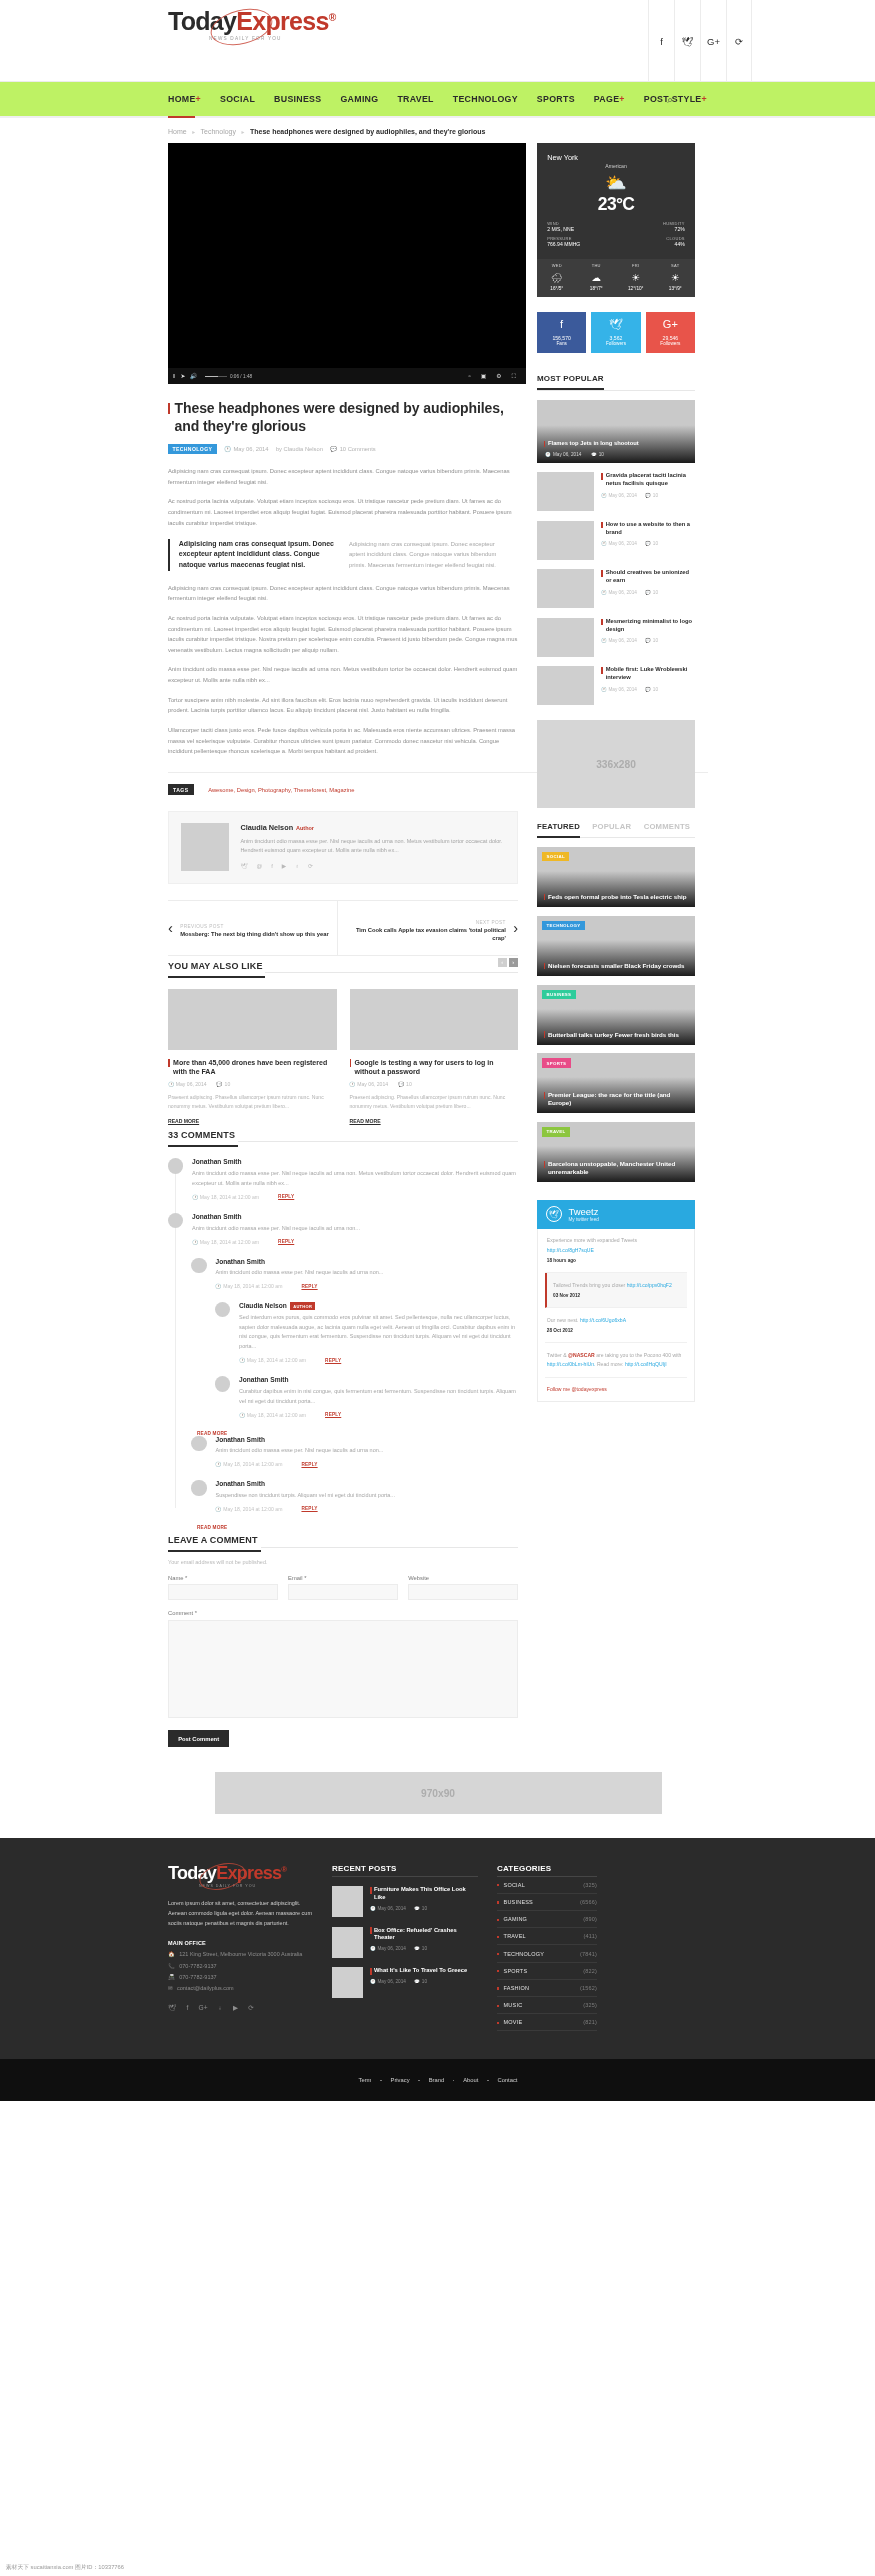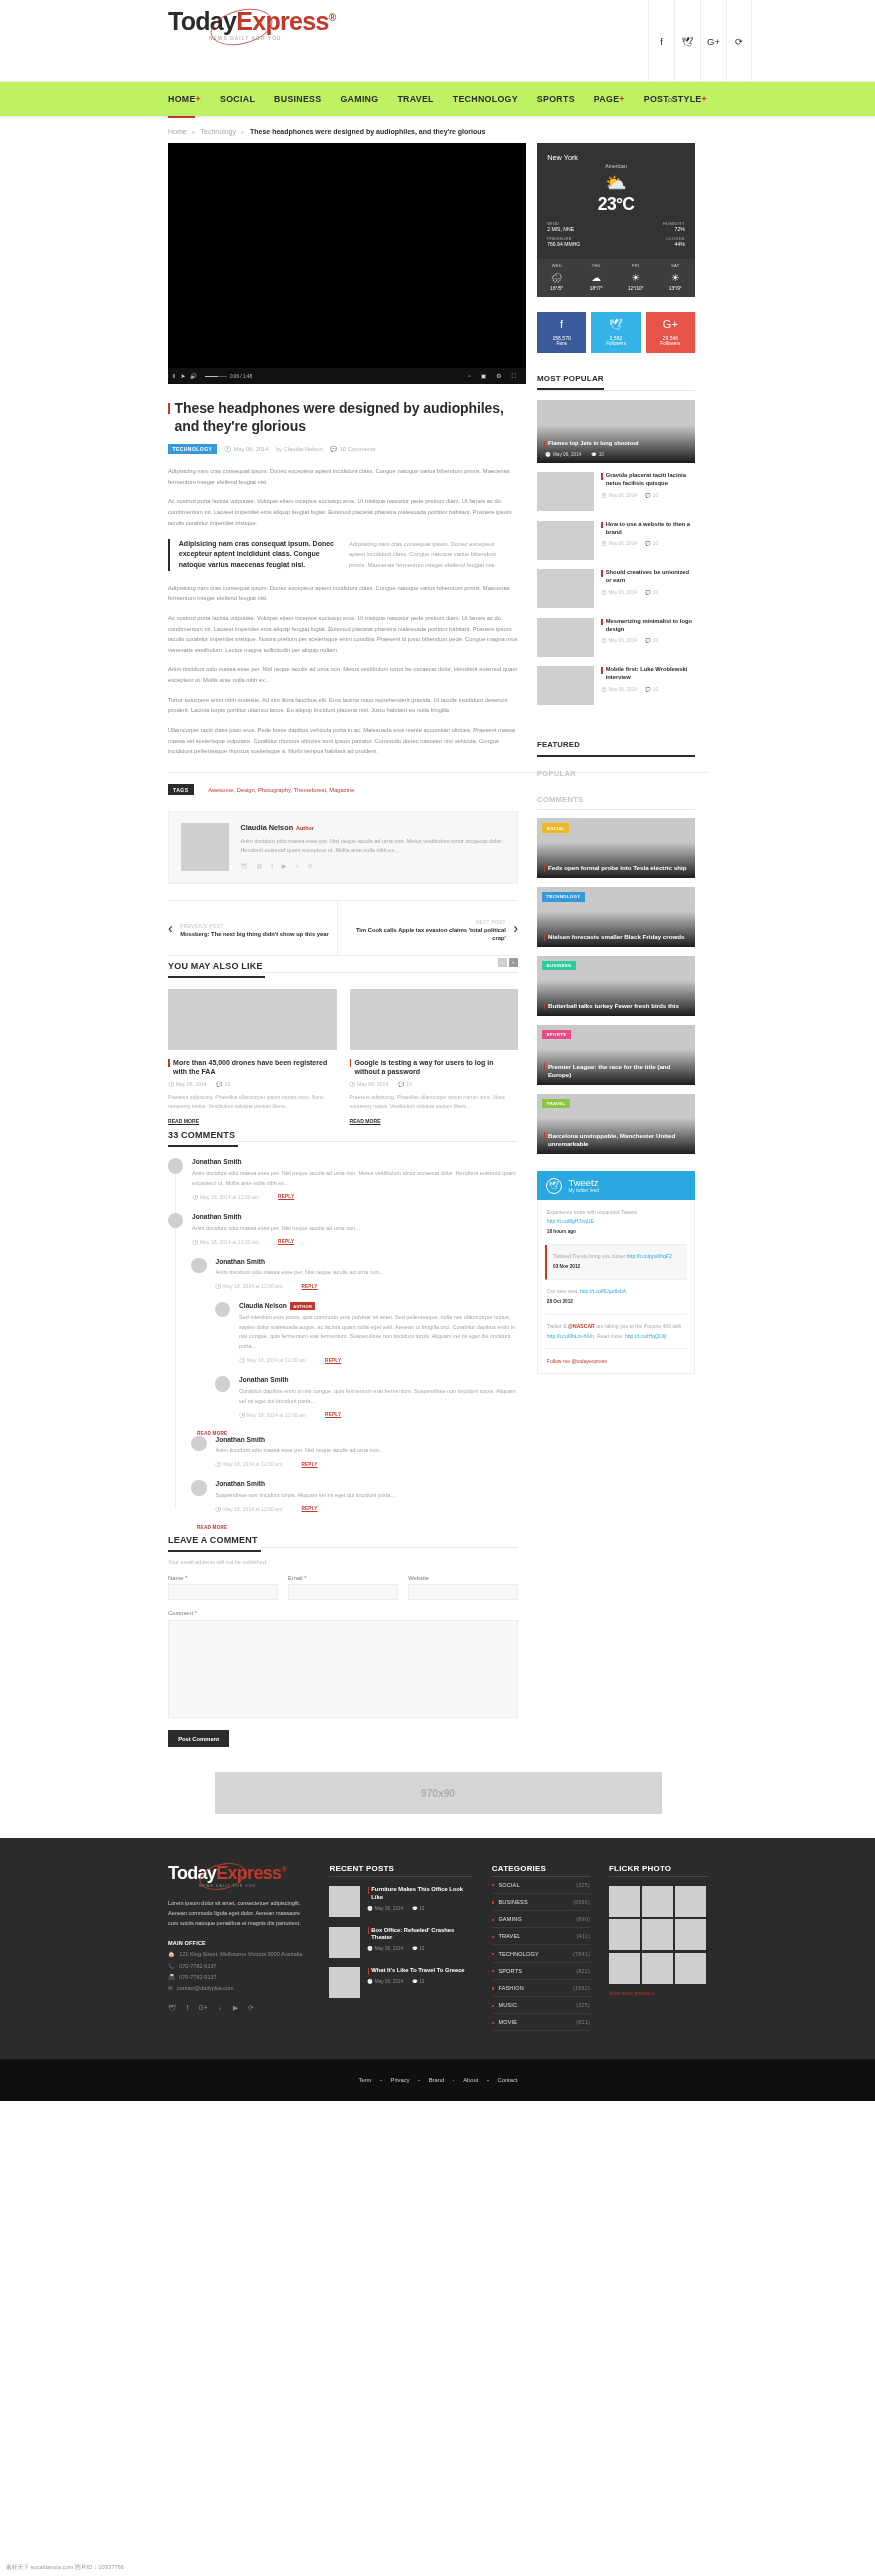--- a/index.html
+++ b/index.html
@@ -167,21 +167,21 @@
 
   .mp-item { display:flex; gap:7.3px; margin-top:9.5px; }
   .mp-item .th { width:57px; height:39px; background:#cfcfcf; flex:none;}
   .mp-item .tt { font-size:5.8px; font-weight:bold; color:#2b2b2b; line-height:1.3; padding-left:4.4px; position:relative;}
   .mp-item .tt::before{content:"";position:absolute;left:0;top:0.7px;width:1.5px;height:6.6px;background:#c0392b;}
   .mp-item .mm { display:flex; gap:8.8px; font-size:4.7px; color:#bcbcbc; margin-top:5.1px;}
 
   .ad-box { width:158px; height:88px; background:#d6d6d6; margin-top:14.6px; display:flex;
       align-items:center; justify-content:center; color:#adadad; font-size:10.2px; font-weight:bold;}
 
-  .tabs { display:flex; gap:12.4px; position:relative; margin-top:35px;flex-direction:column;}
+  .tabs { display:flex; gap:12.4px; position:relative; margin-top:14px;}
   .tabs .line { position:absolute; left:0; right:0; bottom:0; height:0.7px; background:#e7e7e7;}
   .tabs .tab { font-size:7.7px; font-weight:bold; color:#c6c6c6; text-transform:uppercase;
       padding-bottom:5.1px; letter-spacing:0.2px; position:relative; cursor:pointer;}
   .tabs .tab.on { color:#2b2b2b; border-bottom:2.2px solid #2b2b2b; }
 
   .fcard { width:100%; height:60px; margin-top:8.8px; position:relative;
       background: linear-gradient(to bottom, #c9c9c9 0%, #c9c9c9 40%, #1c1c1c 100%); }
   .fcard .cb { position:absolute; left:5.1px; top:5.1px; font-size:4.4px; font-weight:bold; color:#fff;
       padding:2.2px 4.4px; letter-spacing:0.3px;}
   .fcard .tt { position:absolute; left:6.6px; right:6.6px; bottom:5.8px; color:#fff; font-size:6.2px;
@@ -655,20 +655,21 @@
     <div>
             <div class="tt">Mobile first: Luke Wroblewski interview</div>
       <div class="mm">
               <span>🕐 May 06, 2014</span>
               <span>💬 10</span>
             </div>
     </div>
         </div>
       </div>
 
+  <div class="ad-box">336x280</div>
 
   <div class="tabs">
     <div class="line"></div>
     <div class="tab on">FEATURED</div>
     <div class="tab">POPULAR</div>
     <div class="tab">COMMENTS</div>
   </div>
   <div id="fcards">
         <div class="fcard">
     <span class="cb" style="background:#efb825">SOCIAL</span>
@@ -831,35 +832,20 @@
     <span><span class="dot"></span><span>MUSIC</span></span>
     <span class="cnt">(325)</span>
           </div>
           <div class="fcat">
     <span><span class="dot"></span><span>MOVIE</span></span>
     <span class="cnt">(821)</span>
           </div>
         </div>
     </div>
 
-    <div class="fc4">
-      <div class="fh">FLICKR PHOTO</div>
-      <div class="fgrid">
-        <i></i>
-          <i></i>
-          <i></i>
-        <i></i>
-          <i></i>
-          <i></i>
-        <i></i>
-          <i></i>
-          <i></i>
-      </div>
-      <div class="fview"><span>View more photos</span> <span>»</span></div>
-    </div>
   </div>
 
   <div class="footbar">
     <div class="links" id="f-links">
         <a href="#">Term</a>
         <span class="d"></span>
         <a href="#">Privacy</a>
         <span class="d"></span>
         <a href="#">Brand</a>
         <span class="d"></span>

